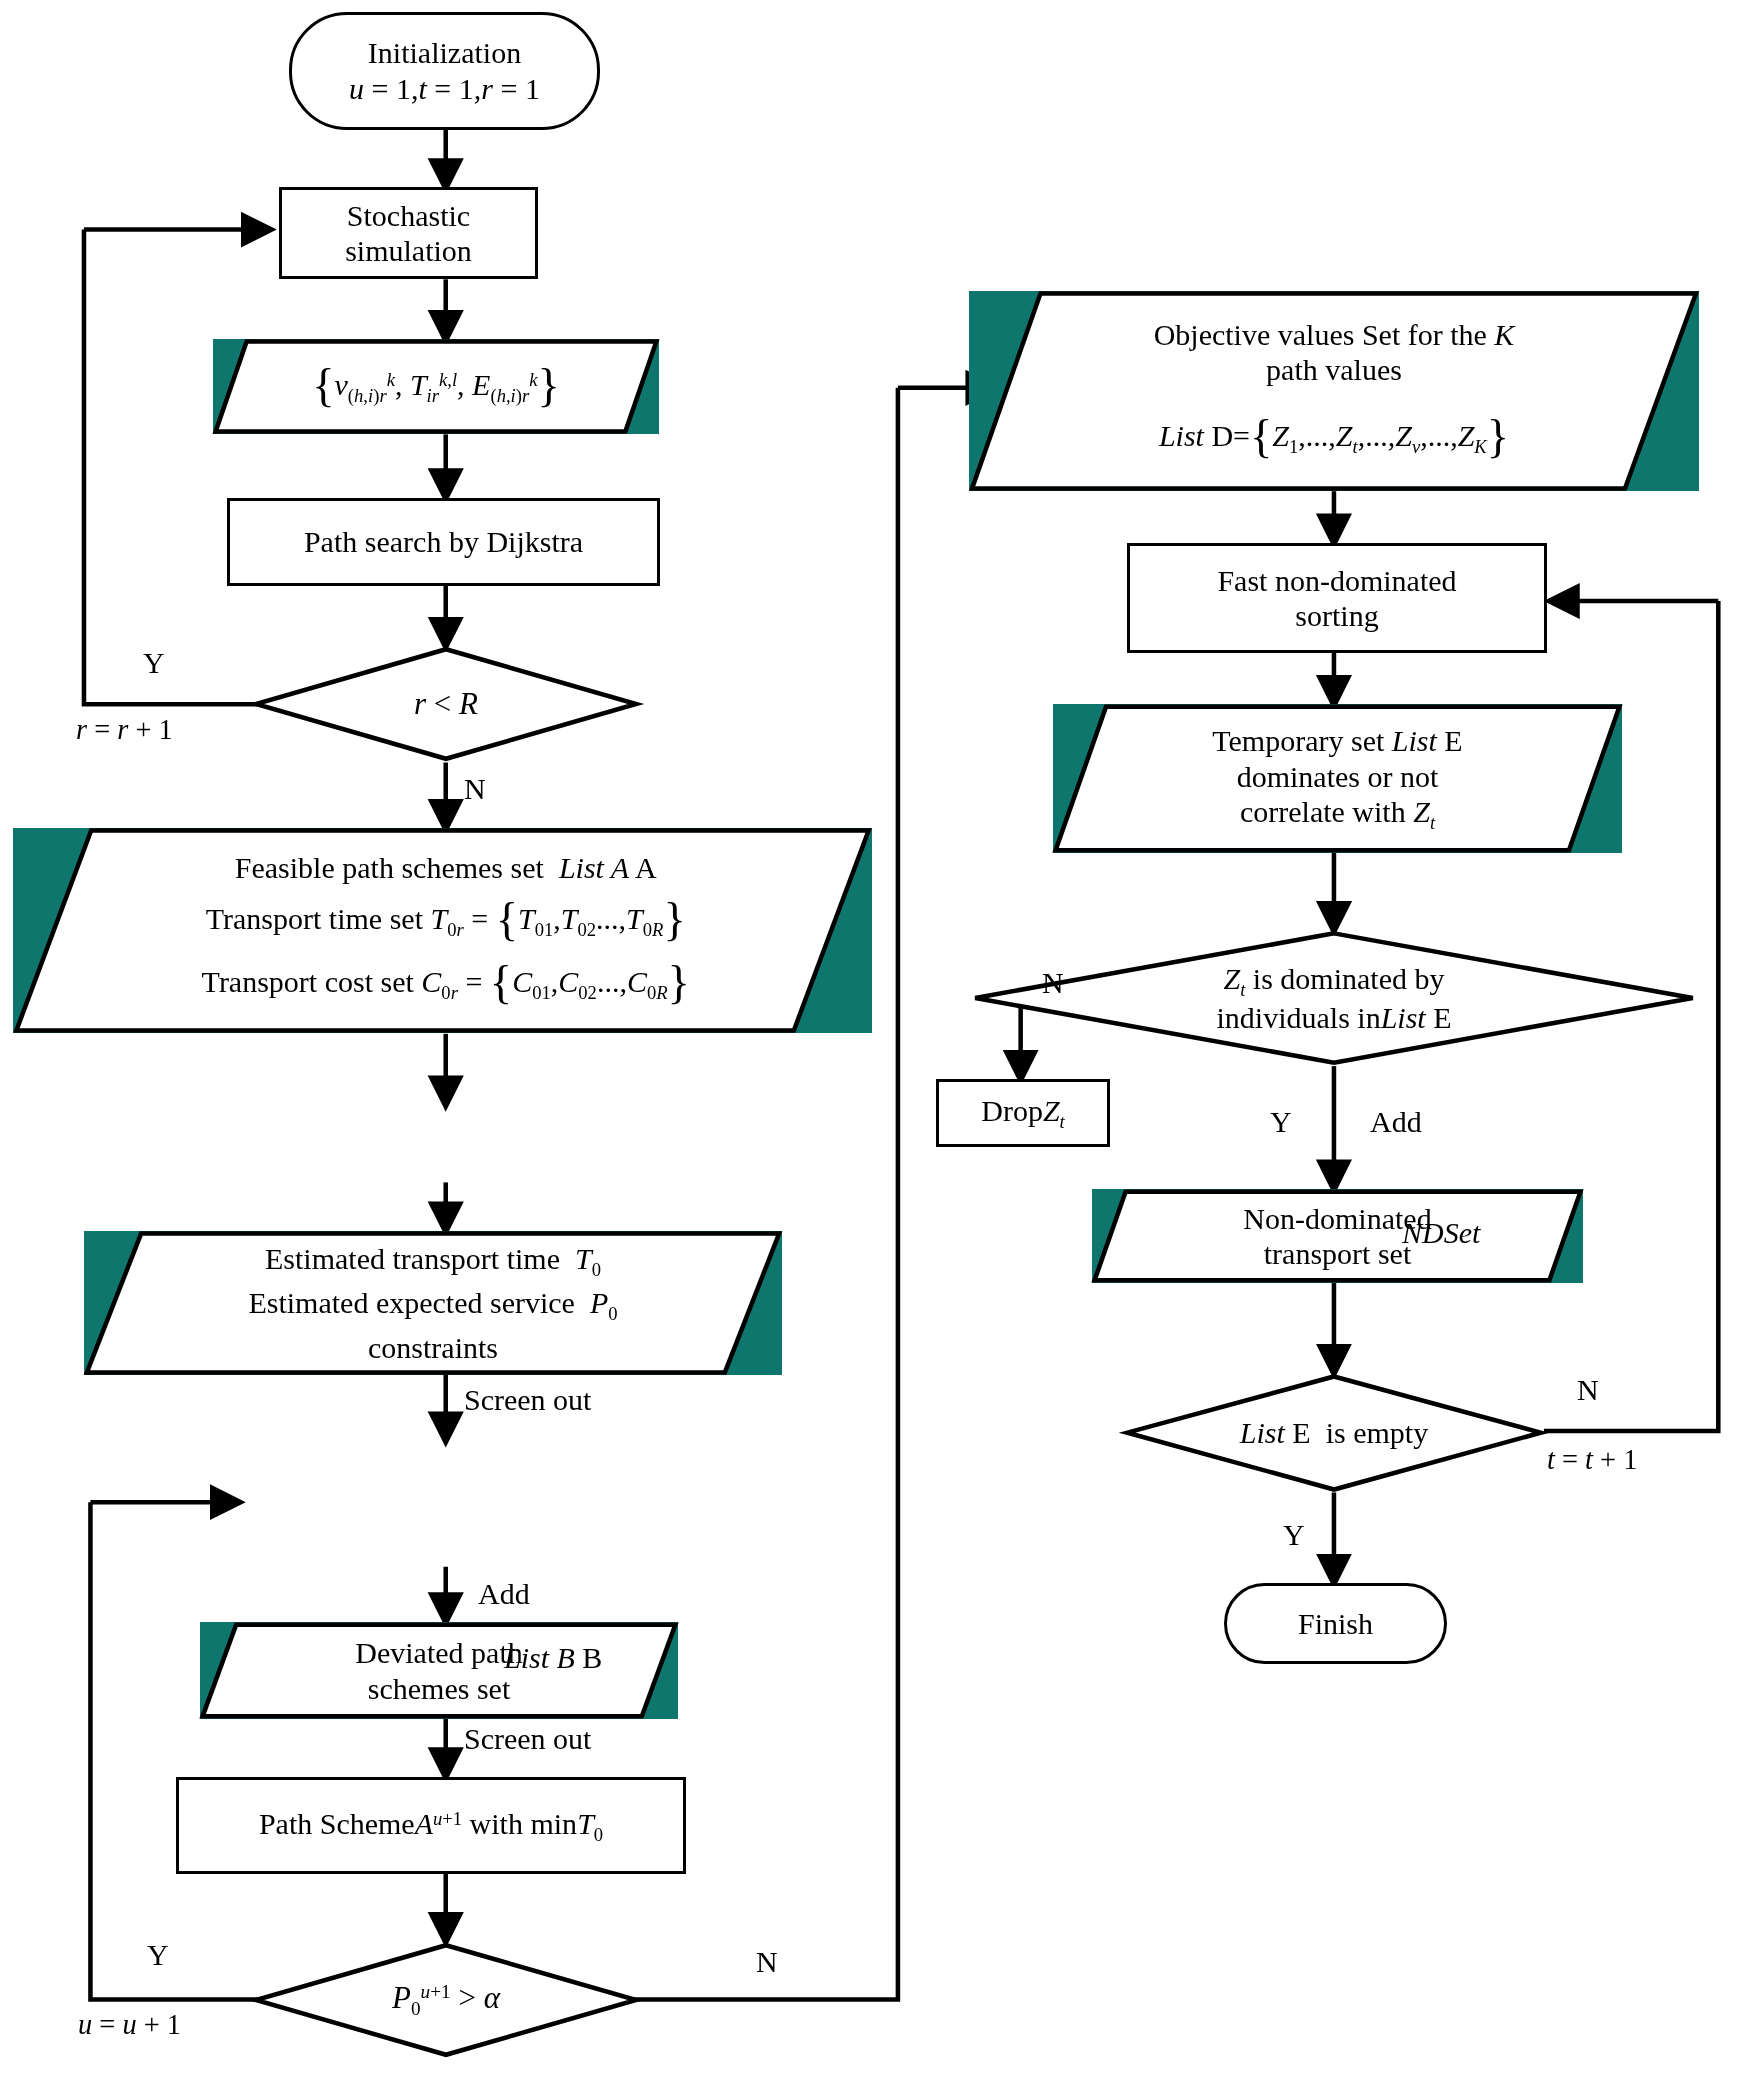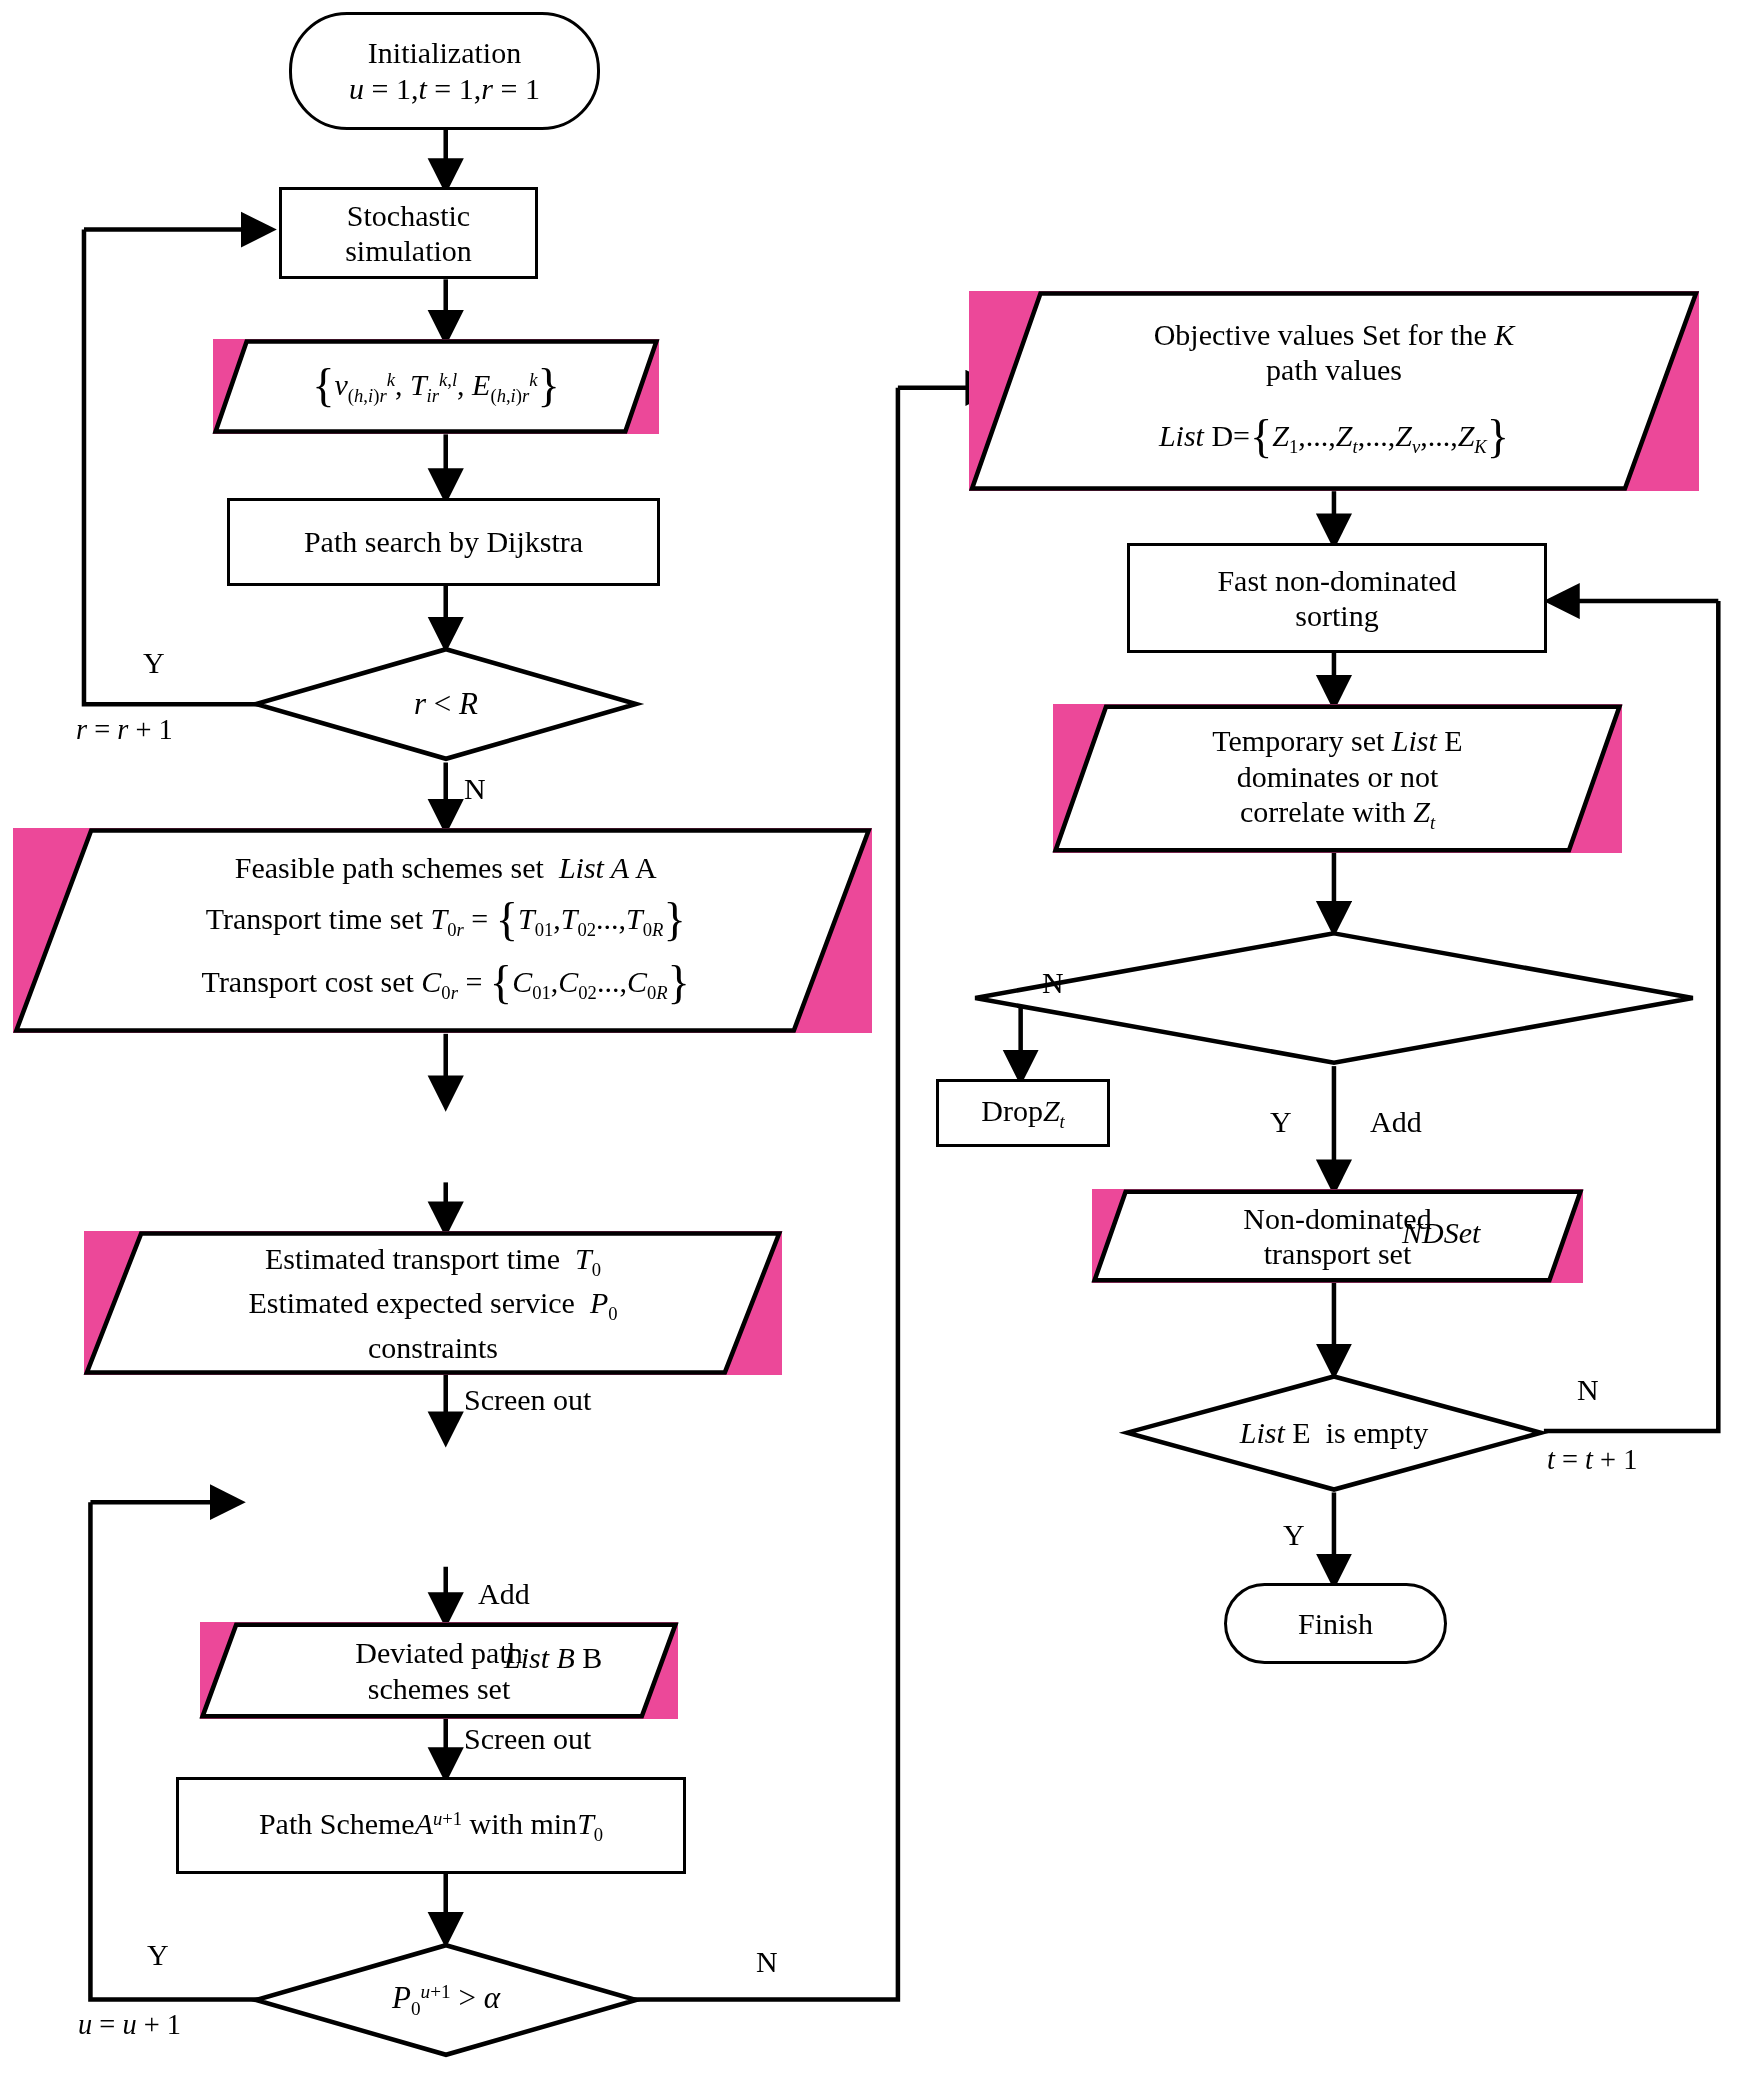--- a/index.html
+++ b/index.html
@@ -1,21 +1,21 @@
 <!DOCTYPE html>
 <html style="font-size:10.3px"><head>
 <meta charset="utf-8">
 <style>
   html,body{margin:0;padding:0;background:#ffffff;}
   body{width:1759px;height:2087px;position:relative;font-family:"Liberation Serif",serif;color:#000;}
   #canvas{position:absolute;left:0;top:0;width:1759px;height:2087px;}
   .node{position:absolute;box-sizing:border-box;display:flex;align-items:center;justify-content:center;text-align:center;}
   .rect{border:3.2px solid #000;background:#fff;}
   .term{border:3.2px solid #000;background:#fff;border-radius:58px;}
-  .para{background:#ec4899;justify-content:center;}
+  .para{background:#0f766e;justify-content:center;}
   .diamond{background:transparent;}
   .lbl{position:absolute;white-space:nowrap;}
   .txt{position:relative;z-index:3;line-height:1.18;}
   i{font-style:italic;}
   .sub{font-size:0.62em;vertical-align:-0.35em;}
   .sup{font-size:0.62em;vertical-align:0.5em;}
   .big{font-size:1.55em;vertical-align:-0.12em;font-family:"Liberation Serif",serif;}
   svg{position:absolute;left:0;top:0;overflow:visible;}
 </style>
 </head>
@@ -206,20 +206,24 @@
       <div>Temporary set <i>List</i> E</div>
       <div>dominates or not</div>
       <div>correlate with <i>Z<span class="sub">t</span></i></div>
     </div>
   </div>
 
   <div class="node diamond" style="left:972px;top:930px;width:724px;height:136px;">
     <svg width="724" height="136" viewBox="0 0 1120 210">
       <polygon points="560,5 1115,105 560,205 5,105" fill="#fff" stroke="#000" stroke-width="7"></polygon>
     </svg>
+    <div class="txt" style="font-size:30px;">
+      <div><i>Z<span class="sub">t</span></i> is dominated by</div>
+      <div>individuals in<i>List</i> E</div>
+    </div>
   </div>
   <div class="lbl" style="left:1042px;top:966px;font-size:30px;">N</div>
   <div class="lbl" style="left:1270px;top:1105px;font-size:30px;">Y</div>
   <div class="lbl" style="left:1370px;top:1105px;font-size:30px;">Add</div>
 
   <div class="node rect" style="left:936px;top:1079px;width:174px;height:68px;">
     <div class="txt" style="font-size:30px;">Drop<i>Z<span class="sub">t</span></i></div>
   </div>
 
   <div class="node para" style="left:1092px;top:1189px;width:491px;height:94px;">

